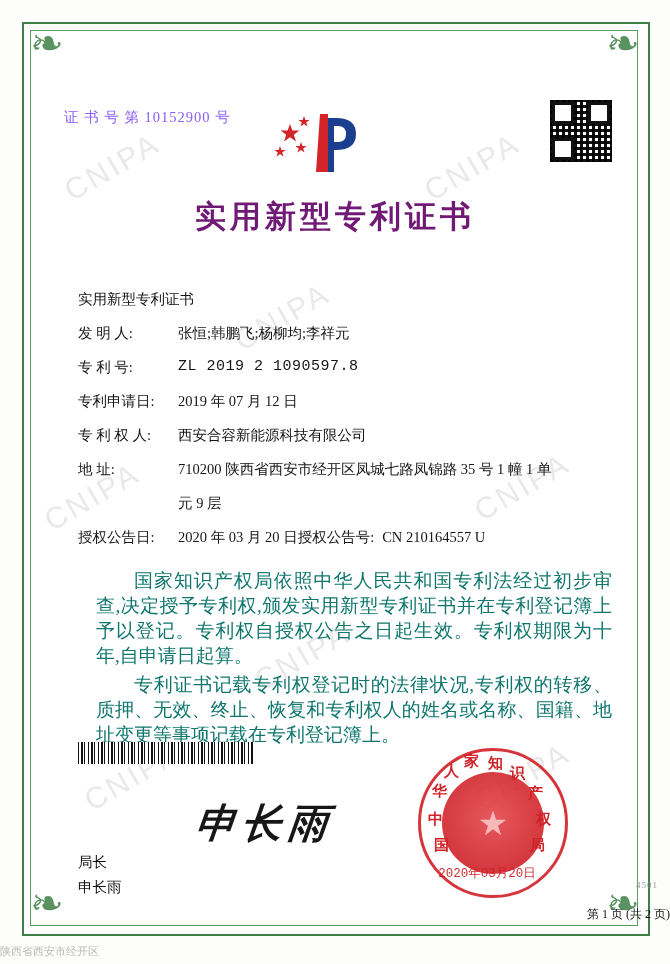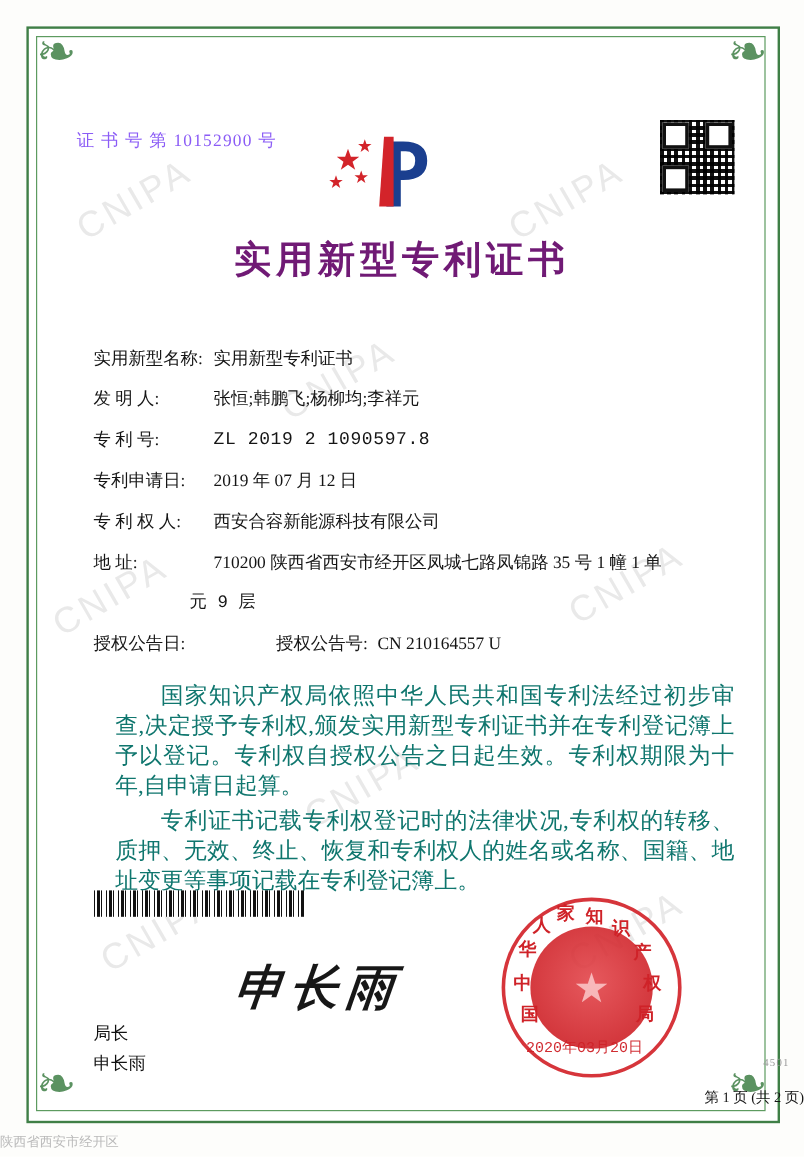--- a/index.html
+++ b/index.html
@@ -160,26 +160,24 @@
     flex: 1 1 auto;
     white-space: normal;
   }
   .value.mono {
     font-family: "Liberation Mono", monospace;
     font-size: 15px;
     letter-spacing: .5px;
   }
   .row.two-col .value { flex: 0 0 auto; }
   .row.two-col .label2 {
-    margin-left: 52px;
     flex: 0 0 auto;
   }
   .addr-cont {
-    margin-left: 80px;
-    font-family: Liberation Mono, monospace;
+    margin-left: 100px;
   }
 
   
   .paras {
     position: absolute;
     left: 96px;
     top: 568px;
     width: 516px;
     font-size: 19px;
     line-height: 25px;
@@ -352,21 +350,20 @@
         <polygon points="31,30 32.4,34 36.6,34 33.2,36.6 34.5,40.6 31,38.1 27.5,40.6 28.8,36.6 25.4,34 29.6,34"></polygon>
       </g>
     </svg>
   </div>
 
   <div class="cert-title">实用新型专利证书</div>
 
   <div class="fields">
 
     <div class="row">
-      <div class="label">实用新型名称:</div>
       <div class="value">实用新型专利证书</div>
     </div>
 
     <div class="row">
       <div class="label">发 明 人:</div>
       <div class="value">张恒;韩鹏飞;杨柳均;李祥元</div>
     </div>
 
     <div class="row">
       <div class="label">专 利 号:</div>
@@ -384,20 +381,21 @@
     </div>
 
     <div class="row">
       <div class="label">地 址:</div>
       <div class="value">710200 陕西省西安市经开区凤城七路凤锦路 35 号 1 幢 1 单</div>
     </div>
     <div class="addr-cont">元 9 层</div>
 
     <div class="row two-col">
       <div class="label">授权公告日:</div>
+      <div class="value">2020 年 03 月 20 日</div>
       <div class="label2">授权公告号:</div>
       <div class="value" style="margin-left:8px">CN 210164557 U</div>
     </div>
 
   </div>
 
   <div class="paras">
     <p>国家知识产权局依照中华人民共和国专利法经过初步审查,决定授予专利权,颁发实用新型专利证书并在专利登记簿上予以登记。专利权自授权公告之日起生效。专利权期限为十年,自申请日起算。</p>
     <p>专利证书记载专利权登记时的法律状况,专利权的转移、质押、无效、终止、恢复和专利权人的姓名或名称、国籍、地址变更等事项记载在专利登记簿上。</p>
   </div>

